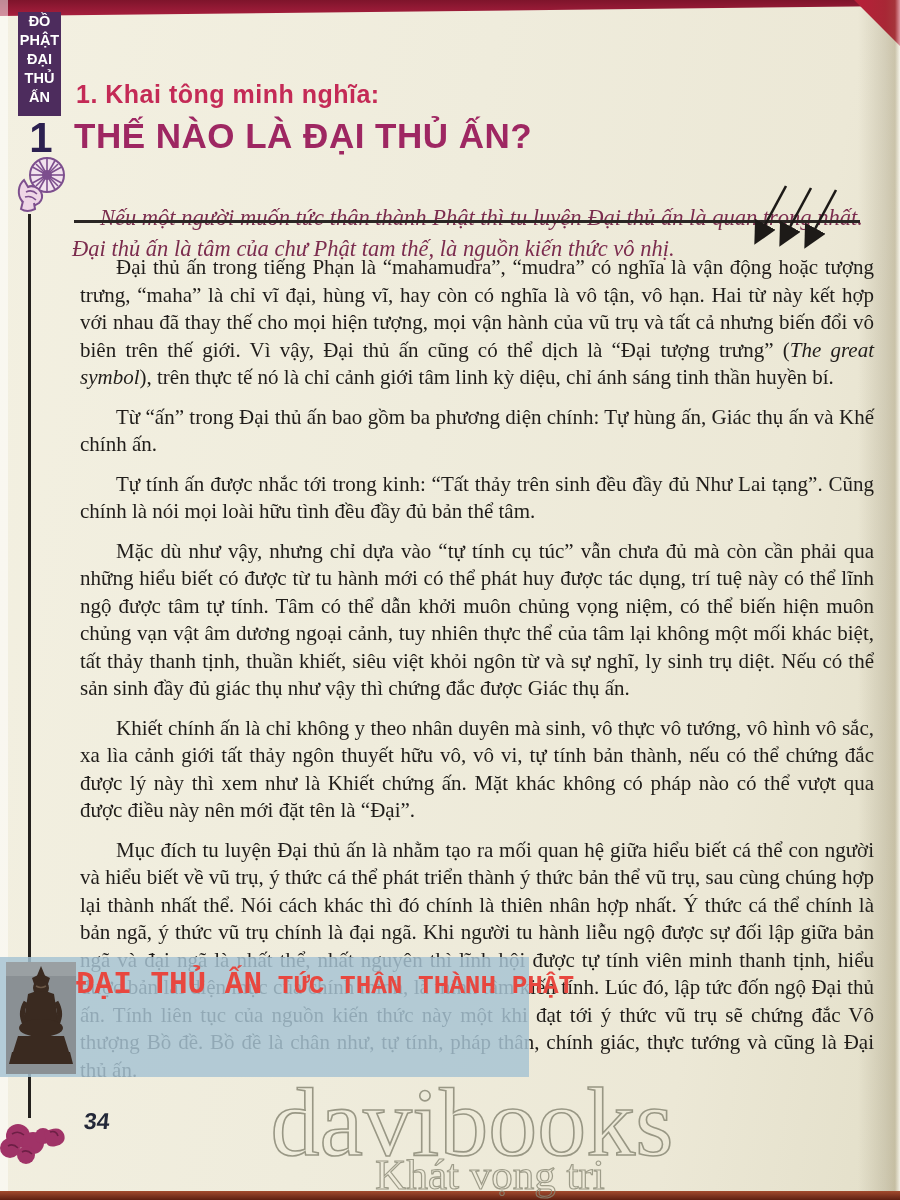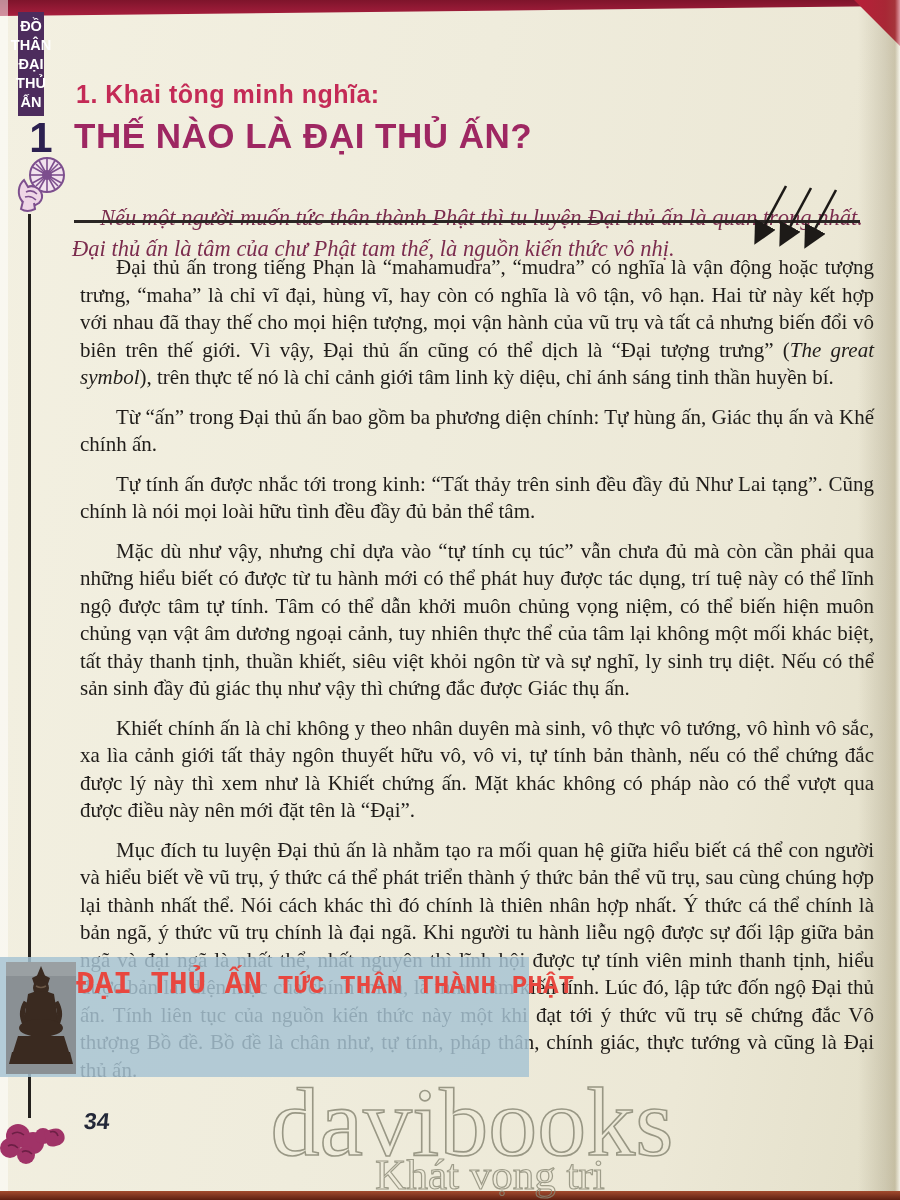--- a/index.html
+++ b/index.html
@@ -12,22 +12,22 @@
     background:linear-gradient(#7e142b,#a81f3e);
     clip-path:polygon(0 0,100% 0,100% 38%,0 100%);}
   .corner-tr{position:absolute;right:0;top:0;width:56px;height:46px;background:#b72038;
     clip-path:polygon(18% 0,100% 0,100% 100%);}
   .right-shade{position:absolute;right:0;top:0;width:42px;height:1200px;
     background:linear-gradient(to right,rgba(90,76,40,0) 0%,rgba(90,76,40,0.16) 65%,rgba(120,104,62,0.28) 88%,rgba(255,255,252,0.55) 100%);}
   .left-strip{position:absolute;left:0;top:0;width:8px;height:1200px;background:rgba(255,255,255,0.5);}
   .bottom-band{position:absolute;left:0;bottom:0;width:900px;height:9px;
     background:linear-gradient(#a34b2e,#5e2012);}
   
-  .tab{position:absolute;left:18px;top:12px;width:26px;height:104px;background:#4d2c5d;
-    display:flex;flex-direction:column;align-items:center;justify-content:center;
+  .tab{position:absolute;left:18px;top:12px;width:43px;height:104px;background:#4d2c5d;
+    display:flex;flex-direction:column;align-items:center;
     font-family:"Liberation Sans","DejaVu Sans",sans-serif;font-weight:bold;
     font-size:14.5px;line-height:19px;color:#ffffff;text-align:center;}
   .chapter-num{position:absolute;left:18px;top:114px;width:46px;text-align:center;
     font-family:"Liberation Sans","DejaVu Sans",sans-serif;font-weight:bold;
     font-size:42px;color:#2c2050;}
   .hand-icon{position:absolute;left:12px;top:152px;}
   .v-line{position:absolute;left:28px;top:214px;width:3px;height:904px;background:#24211e;}
   
   .kicker{position:absolute;left:76px;top:80px;
     font-family:"Liberation Sans","DejaVu Sans",sans-serif;font-weight:bold;
@@ -75,21 +75,21 @@
 <div class="page">
 
   <div class="top-band"></div>
   <div class="corner-tr"></div>
   <div class="right-shade"></div>
   <div class="left-strip"></div>
   <div class="bottom-band"></div>
 
   <div class="tab">
     <div>ĐỒ</div>
-    <div>THÂN</div>
+    <div>PHẬT</div>
     <div>ĐẠI</div>
     <div>THỦ</div>
     <div>ẤN</div>
   </div>
   <div class="chapter-num">1</div>
 
   <div class="hand-icon">
     <svg width="58" height="64" viewBox="0 0 58 64">
       <g stroke="#7d4f8e" stroke-width="2" fill="#f2e2ee">
         <circle cx="35" cy="23" r="17"></circle>

